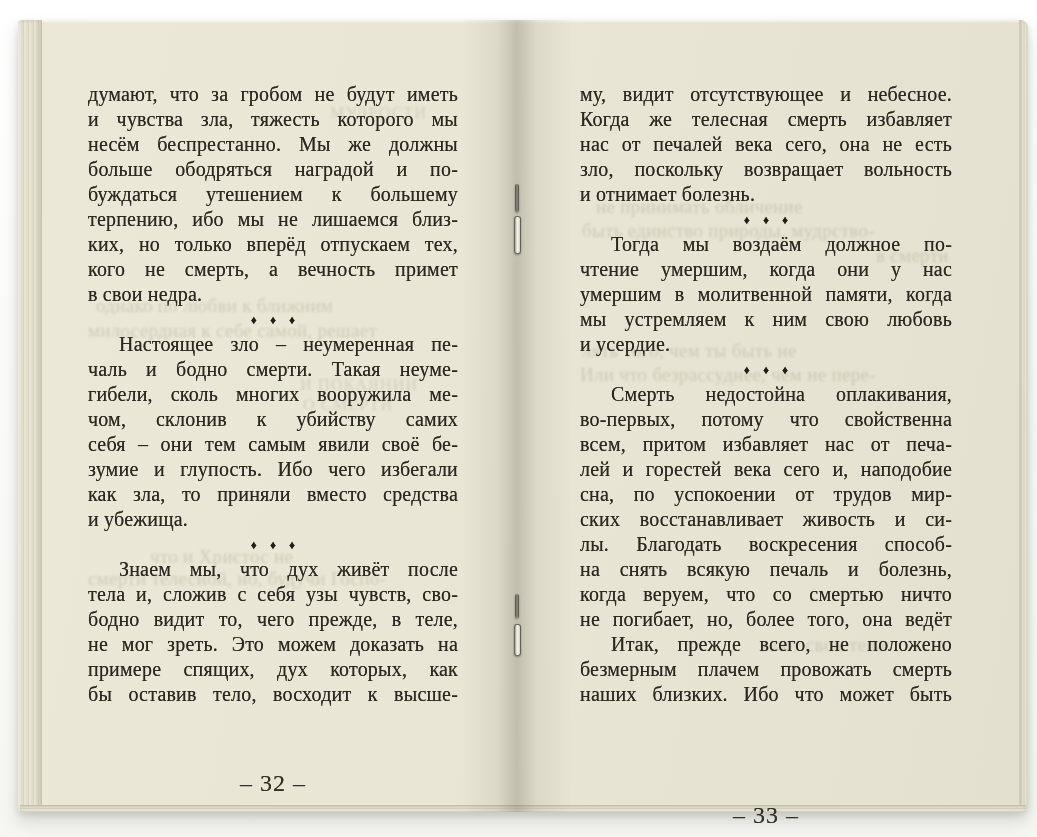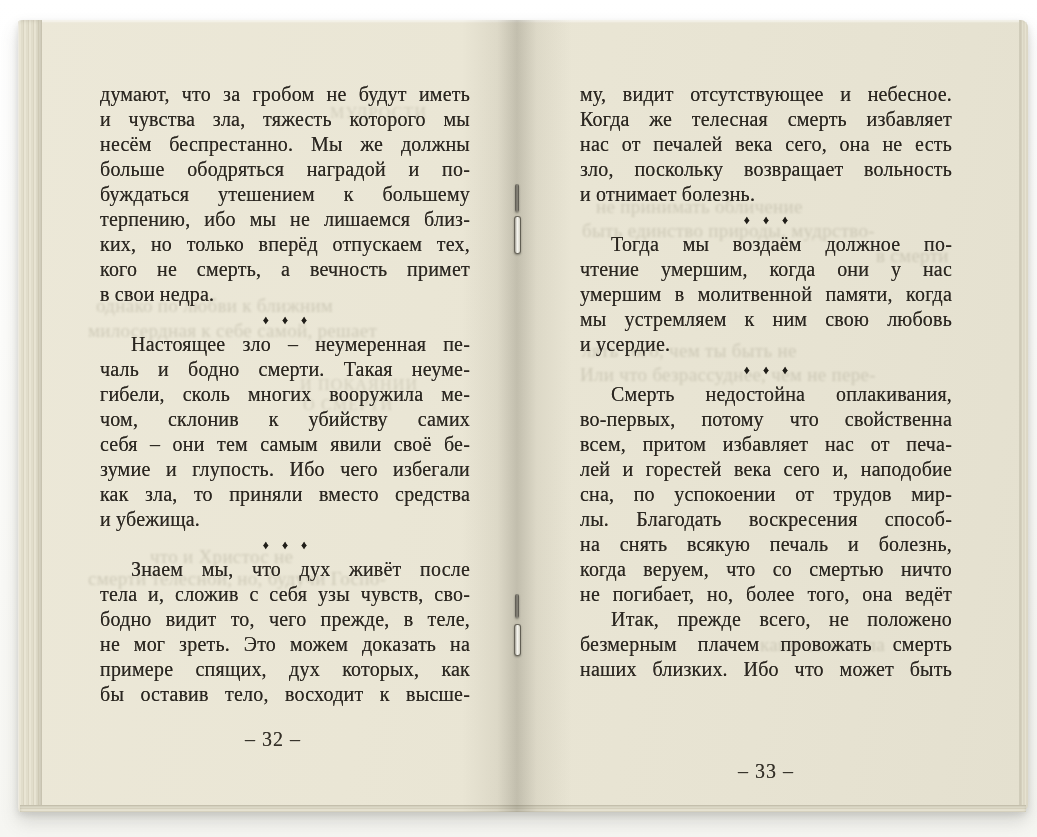--- a/index.html
+++ b/index.html
@@ -50,32 +50,32 @@
   .staple.s1{top:184px;} .staple.s1 .leg-dark{height:28px;margin-bottom:4px;}
   .staple.s1 .leg-metal{height:36px;}
   .staple.s2{top:594px;} .staple.s2 .leg-dark{height:24px;margin-bottom:6px;}
   .staple.s2 .leg-metal{height:30px;}
 
   .col{
     position:absolute;top:82px;width:370px;color:#2b2721;
     font-size:20px;line-height:25px;letter-spacing:.2px;z-index:3;
     text-shadow:0 0 .4px rgba(43,39,33,.75);
   }
-  .col-left{left:100px;}
+  .col-left{left:88px;}
   .col-right{left:580px;width:372px;}
   .line{height:25px;overflow:hidden;text-align:justify;text-align-last:justify;}
   .line.last{text-align-last:left;}
   .line.ind{text-indent:31px;}
   .sep-row{
     height:25px;line-height:26px;text-align:center;
     font-size:12px;letter-spacing:5px;text-indent:5px;color:#201e19;
   }
   .page-num{
-    position:absolute;top:728px;width:370px;text-align:center;z-index:3;
-    font-size:20px;letter-spacing:1px;color:#343028;
+    position:absolute;top:770px;width:370px;text-align:center;z-index:3;
+    font-size:24px;letter-spacing:1px;color:#343028;
     text-shadow:0 0 .4px rgba(52,48,40,.7);
   }
   .pn-left{left:88px;}
   .pn-right{left:580px;width:372px;margin-top:32px;}
 
   #ghosts{position:absolute;left:0;top:0;width:100%;height:100%;z-index:2;pointer-events:none;}
   .ghost{
     position:absolute;color:#8f8a74;opacity:.30;filter:blur(1.1px);
     font-size:19px;white-space:nowrap;letter-spacing:.3px;
   }
@@ -167,20 +167,21 @@
         <div class="line">мы устремляем к ним свою любовь</div>
         <div class="line last">и усердие.</div>
       </div>
       <div class="sep-row">♦ ♦ ♦</div>
       <div class="para">
         <div class="line ind">Смерть недостойна оплакивания,</div>
         <div class="line">во-первых, потому что свойственна</div>
         <div class="line">всем, притом избавляет нас от печа-</div>
         <div class="line">лей и горестей века сего и, наподобие</div>
         <div class="line">сна, по успокоении от трудов мир-</div>
+        <div class="line">ских восстанавливает живость и си-</div>
         <div class="line">лы. Благодать воскресения способ-</div>
         <div class="line">на снять всякую печаль и болезнь,</div>
         <div class="line">когда веруем, что со смертью ничто</div>
         <div class="line">не погибает, но, более того, она ведёт</div>
       </div>
       <div class="para">
         <div class="line ind">Итак, прежде всего, не положено</div>
         <div class="line">безмерным плачем провожать смерть</div>
         <div class="line">наших близких. Ибо что может быть</div>
       </div>

